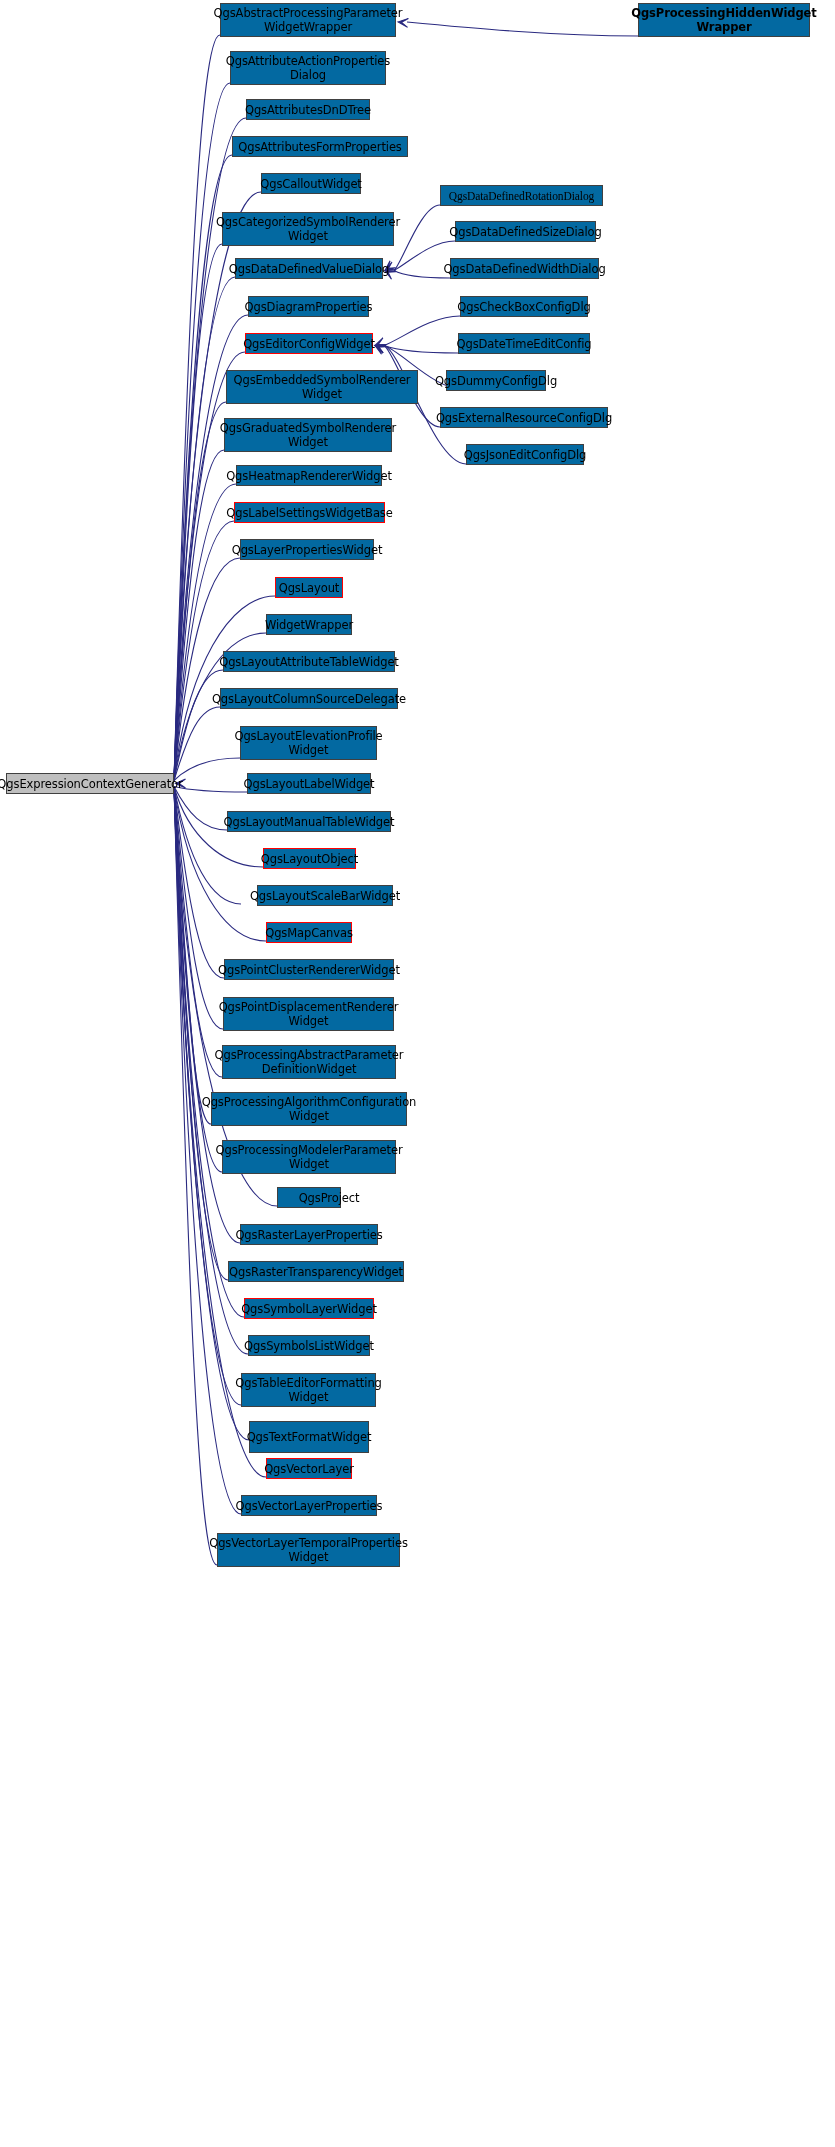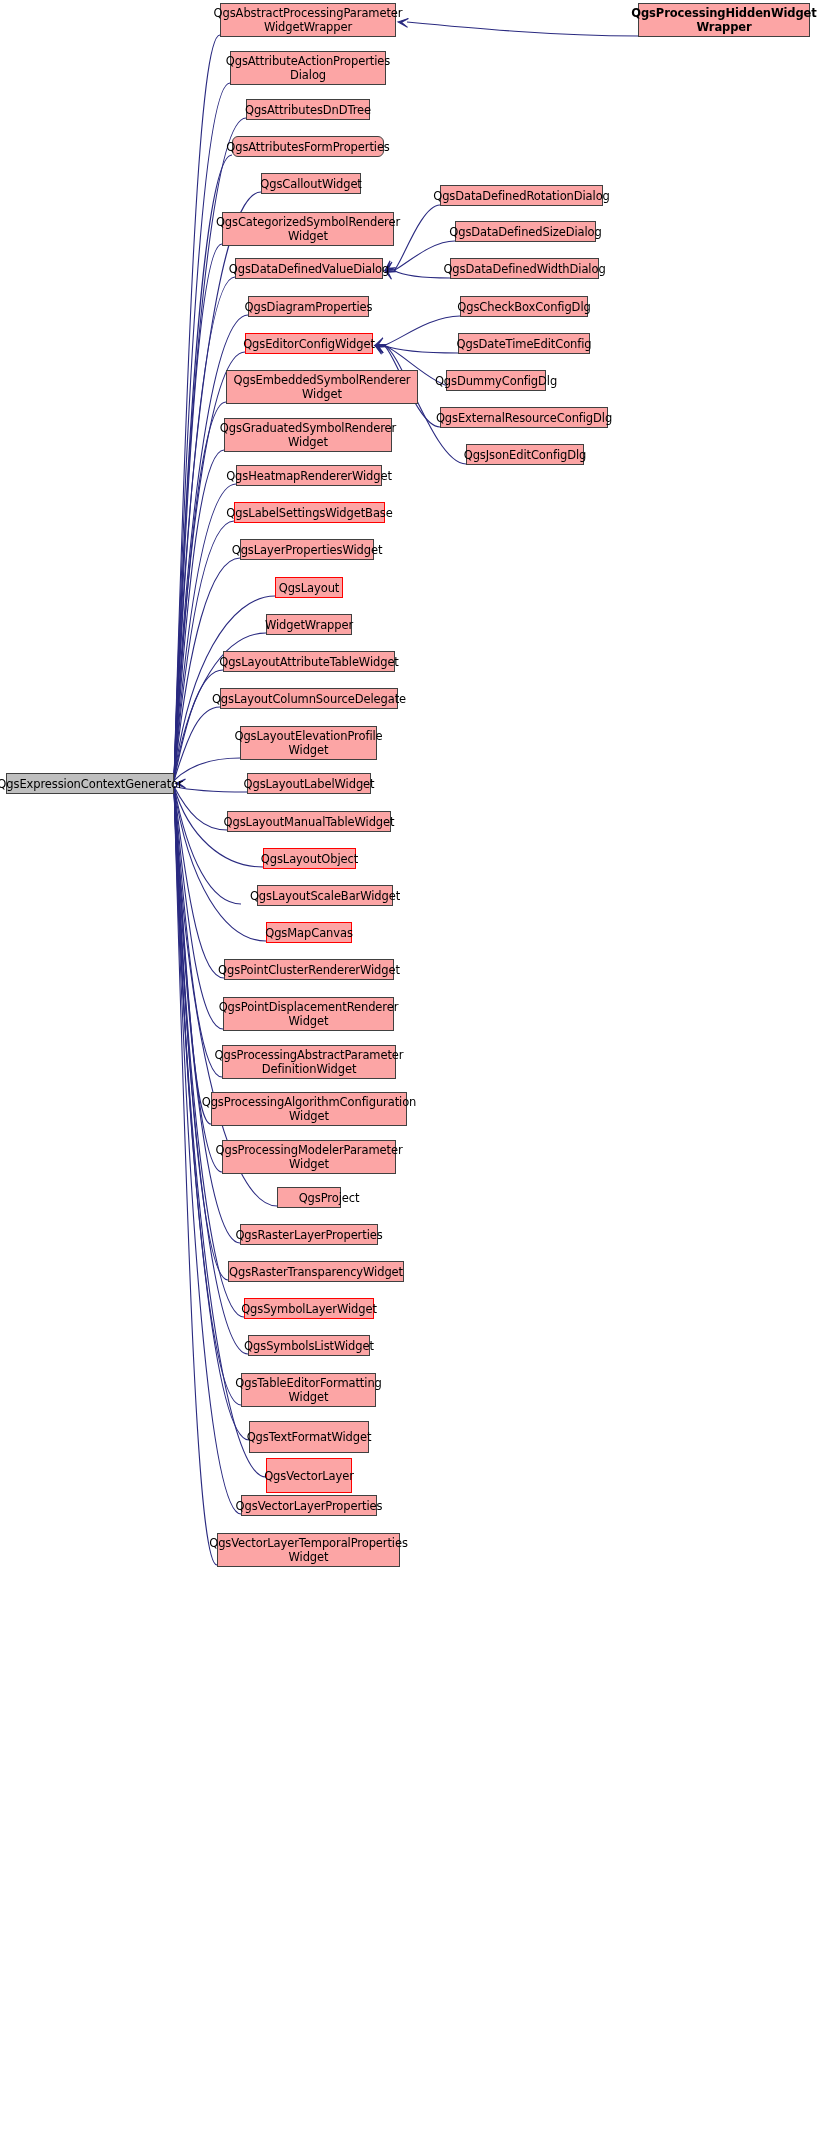--- a/index.html
+++ b/index.html
@@ -3,21 +3,21 @@
 <meta charset="utf-8">
 <style>
   html,body{margin:0;padding:0;background:#ffffff;}
   body{font-family:"DejaVu Sans",sans-serif;}
   #canvas{position:relative;width:835px;height:2147px;background:#ffffff;overflow:hidden;}
   svg.edges{position:absolute;left:0;top:0;width:835px;height:2147px;pointer-events:none;}
   .node{
     position:absolute;
     box-sizing:border-box;
     border:1px solid #404040;
-    background:#fca5a5;
+    background:#0369a1;
     color:#000000;
     font-size:11.5px;
     line-height:14px;
     display:flex;
     align-items:center;
     justify-content:center;
     text-align:center;
     white-space:pre-line;
     letter-spacing:-0.1px;
     z-index:3;
@@ -99,21 +99,21 @@
       </g>
   </svg>
 
   <div id="nodes-layer">
       <div class="node root" style="left: 6px; top: 773px; width: 168px; height: 21px;">QgsExpressionContextGenerator</div>
       <div class="node" style="left: 220px; top: 3px; width: 176px; height: 34px;">QgsAbstractProcessingParameter
 WidgetWrapper</div>
       <div class="node" style="left: 230px; top: 51px; width: 156px; height: 34px;">QgsAttributeActionProperties
 Dialog</div>
       <div class="node" style="left: 246px; top: 99px; width: 124px; height: 21px;">QgsAttributesDnDTree</div>
-      <div class="node" style="left: 232px; top: 136px; width: 152px; height: 21px; border-radius: 6px;">QgsAttributesFormProperties</div>
+      <div class="node" style="left: 232px; top: 136px; width: 176px; height: 21px;">QgsAttributesFormProperties</div>
       <div class="node" style="left: 261px; top: 173px; width: 100px; height: 21px;">QgsCalloutWidget</div>
       <div class="node" style="left: 222px; top: 212px; width: 172px; height: 34px;">QgsCategorizedSymbolRenderer
 Widget</div>
       <div class="node" style="left: 235px; top: 258px; width: 148px; height: 21px;">QgsDataDefinedValueDialog</div>
       <div class="node" style="left: 248px; top: 296px; width: 121px; height: 21px;">QgsDiagramProperties</div>
       <div class="node red" style="left: 245px; top: 333px; width: 128px; height: 21px;">QgsEditorConfigWidget</div>
       <div class="node" style="left: 226px; top: 370px; width: 192px; height: 34px;">QgsEmbeddedSymbolRenderer
 Widget</div>
       <div class="node" style="left: 224px; top: 418px; width: 168px; height: 34px;">QgsGraduatedSymbolRenderer
 Widget</div>
@@ -141,27 +141,27 @@
       <div class="node" style="left: 222px; top: 1140px; width: 174px; height: 34px;">QgsProcessingModelerParameter
 Widget</div>
       <div class="node" style="left: 277px; top: 1187px; width: 64px; height: 21px; padding-left: 40px;">QgsProject</div>
       <div class="node" style="left: 240px; top: 1224px; width: 138px; height: 21px;">QgsRasterLayerProperties</div>
       <div class="node" style="left: 228px; top: 1261px; width: 176px; height: 21px;">QgsRasterTransparencyWidget</div>
       <div class="node red" style="left: 244px; top: 1298px; width: 130px; height: 21px;">QgsSymbolLayerWidget</div>
       <div class="node" style="left: 248px; top: 1335px; width: 122px; height: 21px;">QgsSymbolsListWidget</div>
       <div class="node" style="left: 241px; top: 1373px; width: 135px; height: 34px;">QgsTableEditorFormatting
 Widget</div>
       <div class="node" style="left: 249px; top: 1421px; width: 120px; height: 32px;">QgsTextFormatWidget</div>
-      <div class="node red" style="left: 266px; top: 1458px; width: 86px; height: 35px;">QgsVectorLayer</div>
+      <div class="node red" style="left: 266px; top: 1458px; width: 86px; height: 21px;">QgsVectorLayer</div>
       <div class="node" style="left: 241px; top: 1495px; width: 136px; height: 21px;">QgsVectorLayerProperties</div>
       <div class="node" style="left: 217px; top: 1533px; width: 183px; height: 34px;">QgsVectorLayerTemporalProperties
 Widget</div>
       <div class="node" style="left: 638px; top: 3px; width: 172px; height: 34px; font-weight: bold;">QgsProcessingHiddenWidget
 Wrapper</div>
-      <div class="node" style="left: 440px; top: 185px; width: 163px; height: 21px;">QgsDataDefinedRotationDialog</div>
+      <div class="node" style="left: 440px; top: 185px; width: 163px; height: 21px; font-family: Liberation Serif, serif;">QgsDataDefinedRotationDialog</div>
       <div class="node" style="left: 455px; top: 221px; width: 141px; height: 21px;">QgsDataDefinedSizeDialog</div>
       <div class="node" style="left: 450px; top: 258px; width: 149px; height: 21px;">QgsDataDefinedWidthDialog</div>
       <div class="node" style="left: 460px; top: 296px; width: 128px; height: 21px;">QgsCheckBoxConfigDlg</div>
       <div class="node" style="left: 458px; top: 333px; width: 132px; height: 21px;">QgsDateTimeEditConfig</div>
       <div class="node" style="left: 446px; top: 370px; width: 100px; height: 21px;">QgsDummyConfigDlg</div>
       <div class="node" style="left: 440px; top: 407px; width: 168px; height: 21px;">QgsExternalResourceConfigDlg</div>
       <div class="node" style="left: 466px; top: 444px; width: 118px; height: 21px;">QgsJsonEditConfigDlg</div>
     </div>
 </div>
 

